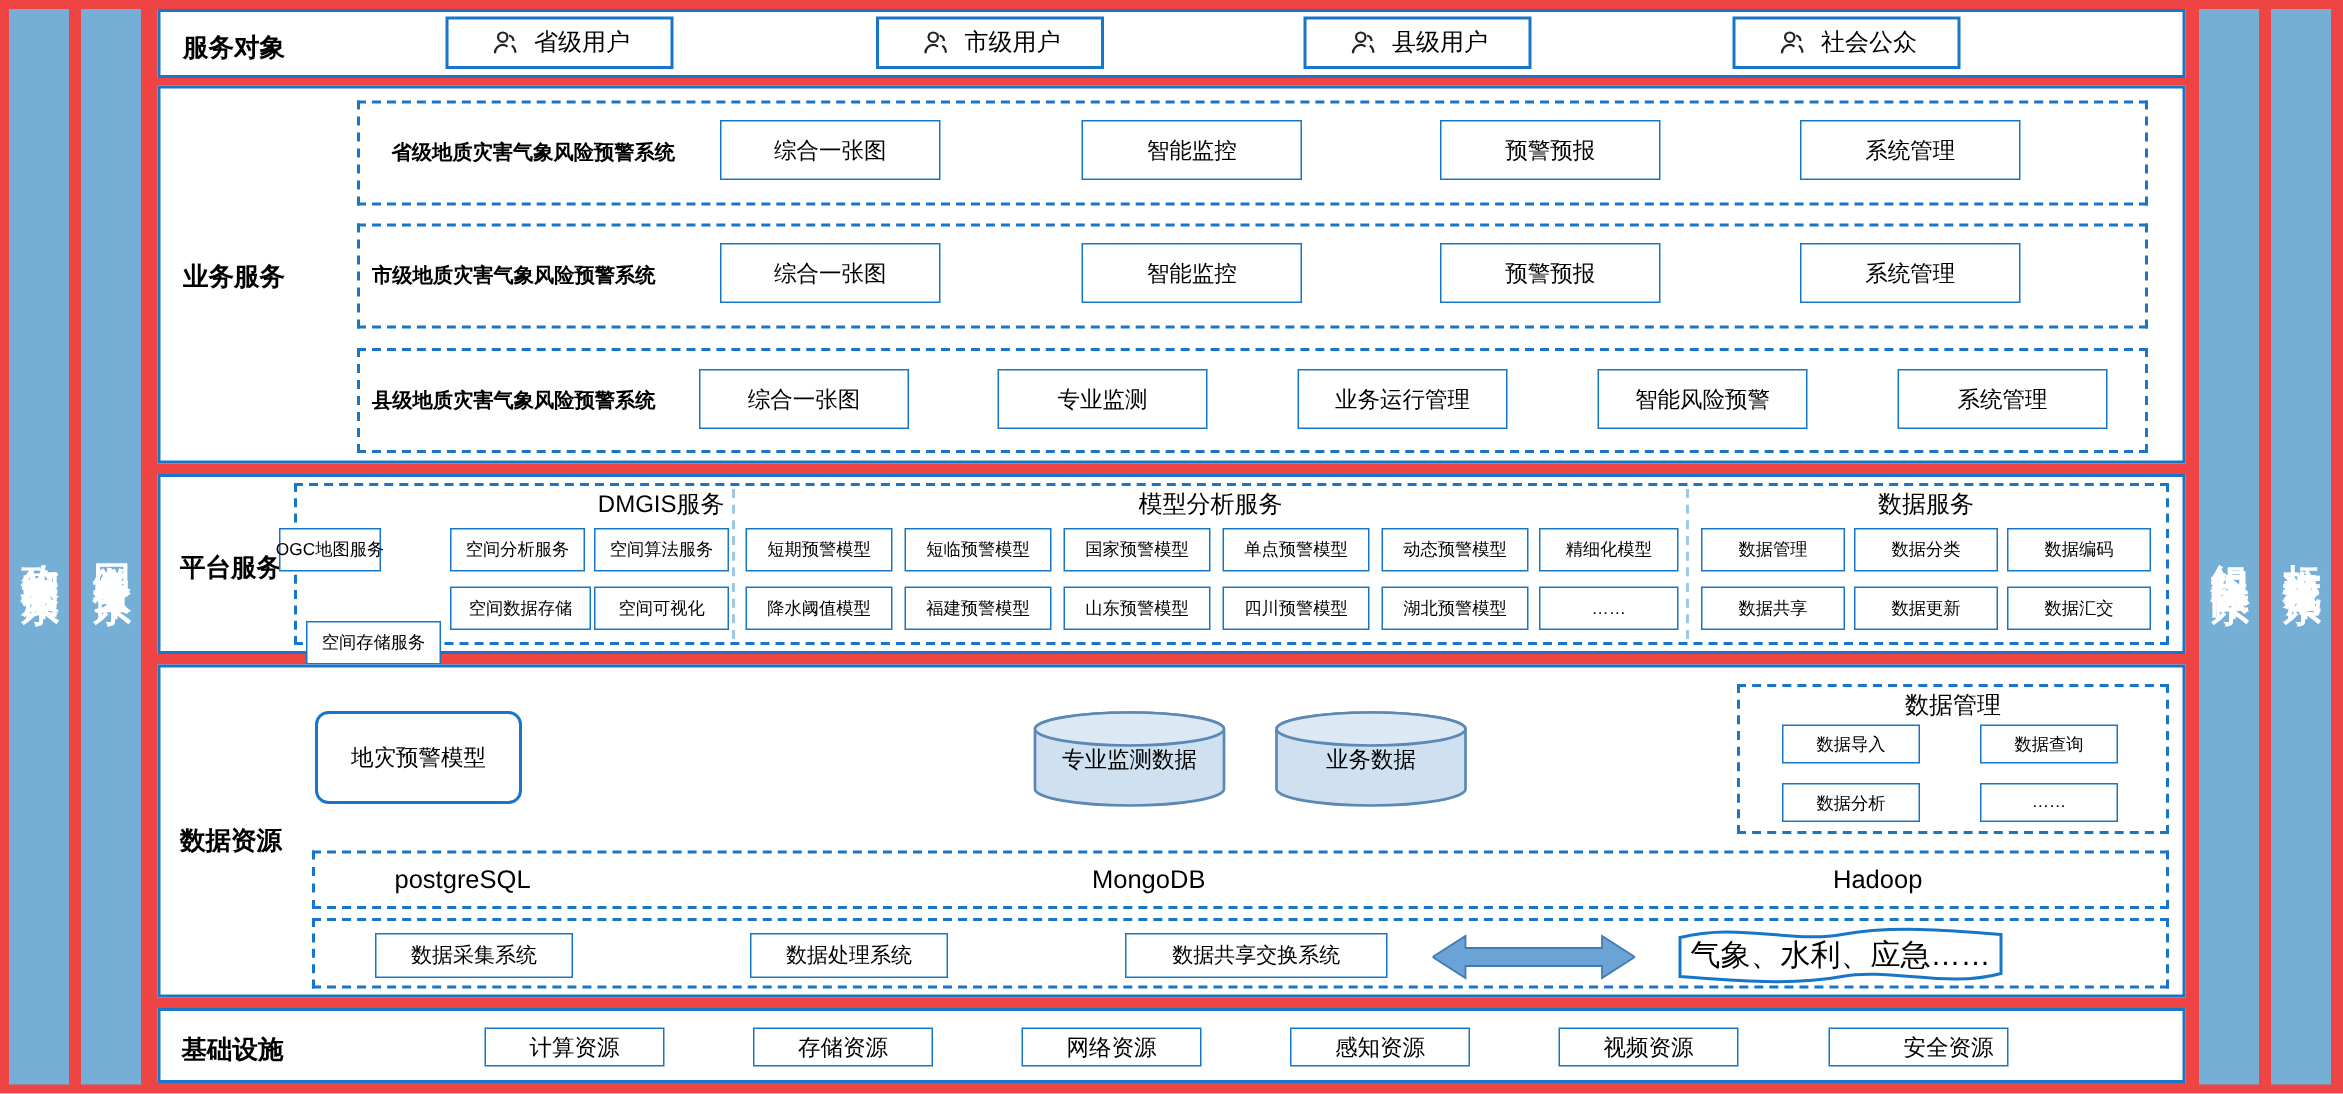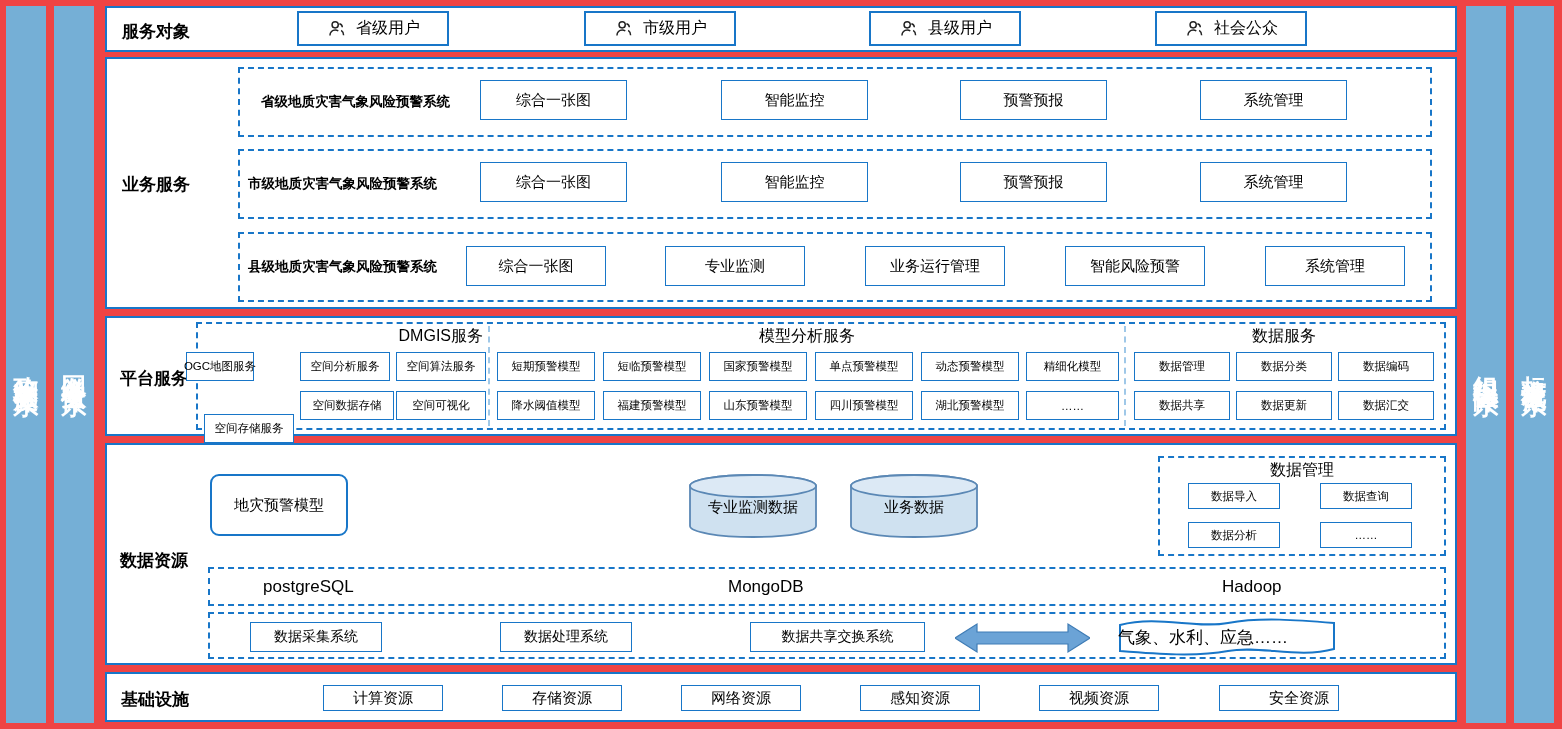--- a/index.html
+++ b/index.html
@@ -135,21 +135,22 @@
     white-space:nowrap;
   }
 
   
   .shape{position:absolute;}
   .shape svg{display:block;}
   .wavy-label{
     position:absolute;
     left:0;right:0;top:50%;
     transform:translateY(-50%);
-    font-size:17px;
+    text-align:center;
+    font-size:20px;
     white-space:nowrap;
   }
 </style>
 </head>
 <body>
 
 <div id="stage">
 
   <div class="sidebar" style="left:6px;top:6px;width:40px;height:717px;">
     <div class="vtext">政策制度体系</div>

